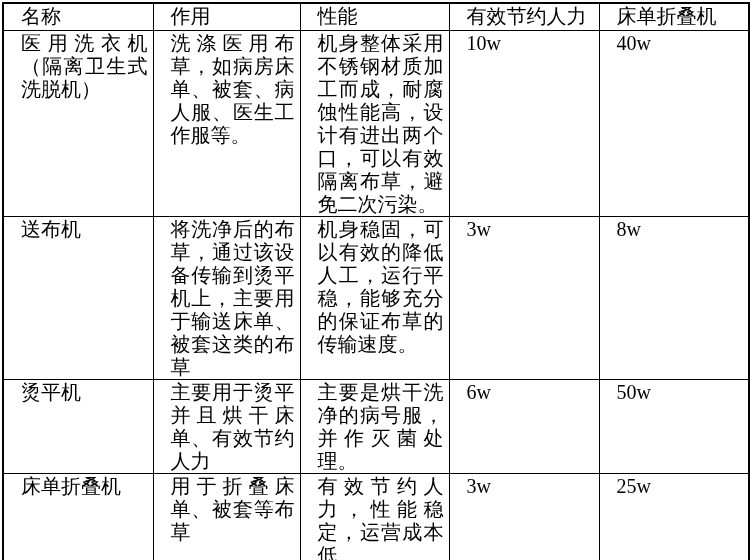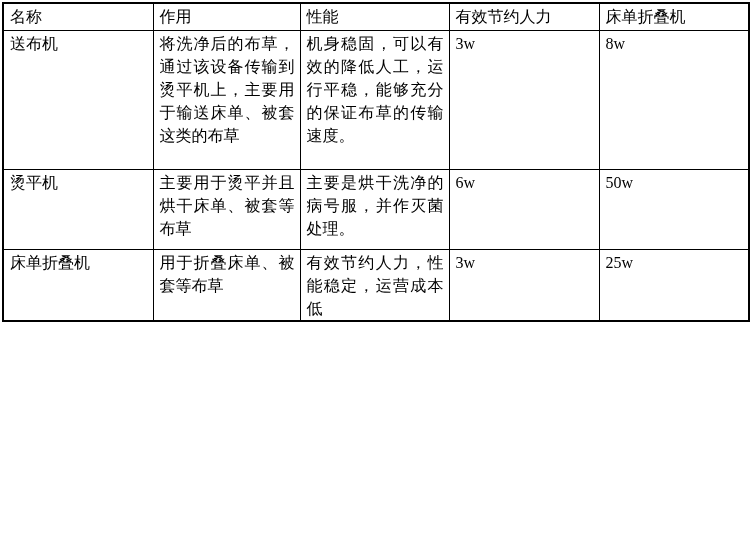--- a/index.html
+++ b/index.html
@@ -18,22 +18,22 @@
     border-collapse: collapse;
     table-layout: fixed;
     width: 746px;
     margin: 2px 0 0 2px;
     border: 2px solid #000000;
   }
   .doc-table th,
   .doc-table td {
     border: 1px solid #000000;
     vertical-align: top;
-    padding: 1px 5px 0 6px;
-    font-size: 16px;
+    padding: 1px 5px 0 17px;
+    font-size: 20px;
     line-height: 23px;
     font-weight: normal;
     overflow: hidden;
     word-break: break-all;
   }
   .doc-table th {
     text-align: left;
     height: 25px;
   }
   .doc-table td.justify {
@@ -58,30 +58,37 @@
   <thead>
     <tr>
       <th>名称</th>
       <th>作用</th>
       <th>性能</th>
       <th>有效节约人力</th>
       <th>床单折叠机</th>
     </tr>
   </thead>
   <tbody>
+    <tr style="height:161px">
+      <td class="justify">医用洗衣机（隔离卫生式洗脱机）</td>
+      <td class="justify">洗涤医用布草，如病房床单、被套、病人服、医生工作服等。</td>
+      <td class="justify">机身整体采用不锈钢材质加工而成，耐腐蚀性能高，设计有进出两个口，可以有效隔离布草，避免二次污染。</td>
+      <td class="price">10w</td>
+      <td class="price">40w</td>
+    </tr>
     <tr style="height:139px">
       <td class="justify">送布机</td>
       <td class="justify">将洗净后的布草，通过该设备传输到烫平机上，主要用于输送床单、被套这类的布草</td>
       <td class="justify">机身稳固，可以有效的降低人工，运行平稳，能够充分的保证布草的传输速度。</td>
       <td class="price">3w</td>
       <td class="price">8w</td>
     </tr>
     <tr style="height:80px">
       <td class="justify">烫平机</td>
-      <td class="justify">主要用于烫平并且烘干床单、被套等布草</td>
+      <td class="justify">主要用于烫平并且烘干床单、有效节约人力</td>
       <td class="justify">主要是烘干洗净的病号服，并作灭菌处理。</td>
       <td class="price">6w</td>
       <td class="price">50w</td>
     </tr>
     <tr style="height:64px">
       <td class="justify">床单折叠机</td>
       <td class="justify">用于折叠床单、被套等布草</td>
       <td class="justify">有效节约人力，性能稳定，运营成本低</td>
       <td class="price">3w</td>
       <td class="price">25w</td>

